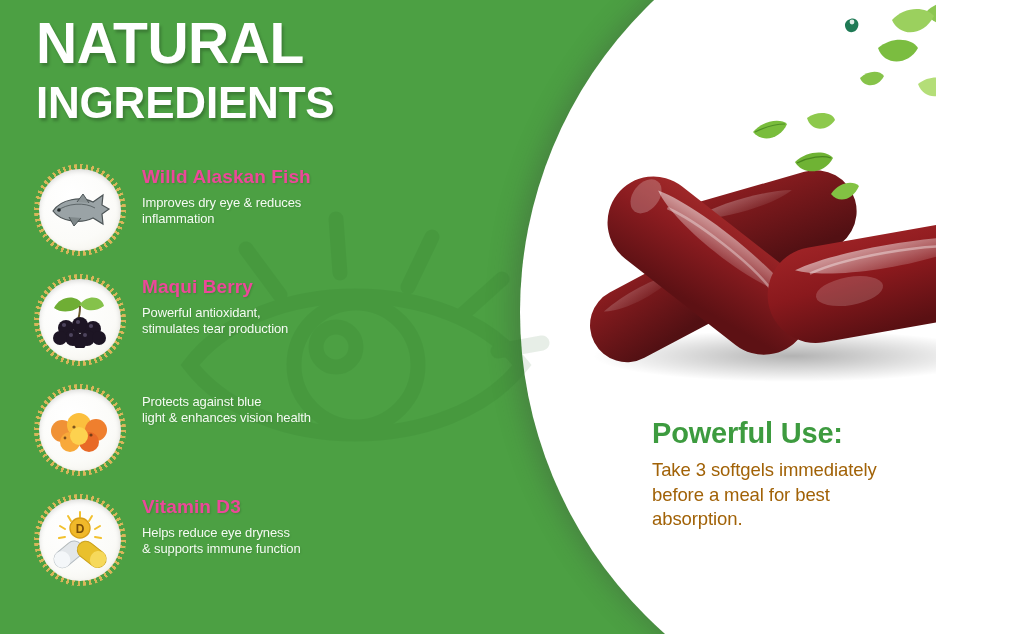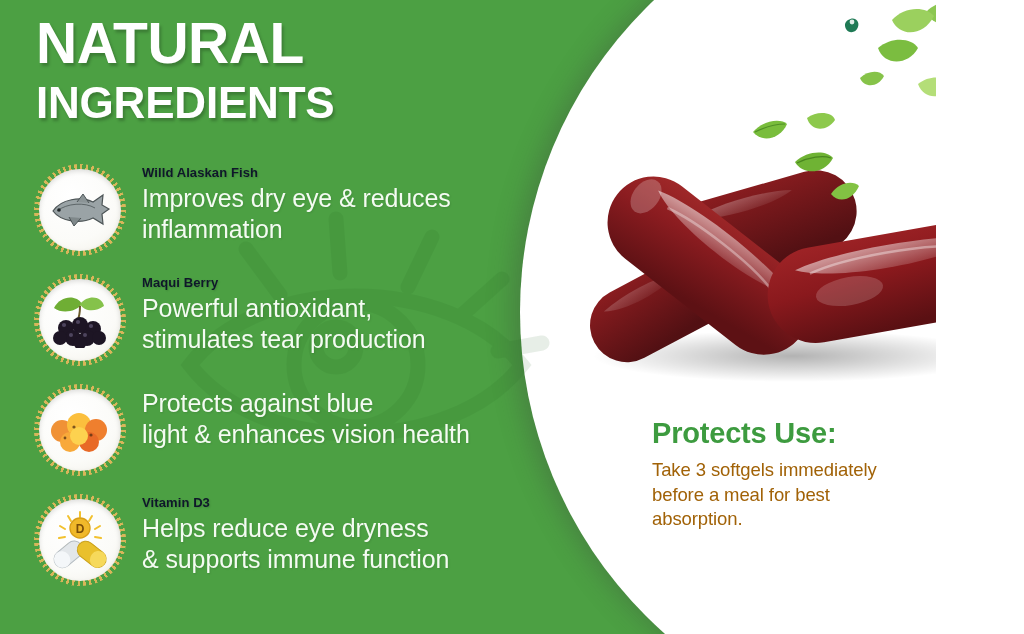--- a/index.html
+++ b/index.html
@@ -84,27 +84,27 @@
     position:absolute;left:5px;top:5px;width:82px;height:82px;
     border-radius:50%;
     background:radial-gradient(circle at 38% 32%, #ffffff 0%, #fbfbf8 62%, #f1efe7 100%);
     box-shadow:0 2px 5px rgba(0,0,0,.13) inset;
     overflow:hidden;
     display:flex;align-items:center;justify-content:center;
   }
   .ing-badge svg{display:block;}
   .ing-text{padding-left:16px;padding-top:6px;}
   .ing-title{
-    display:block;color:#0f172a;font-size:13px;font-weight:700;
+    display:block;color:#ec4899;font-size:19px;font-weight:700;
     line-height:1.12;letter-spacing:.1px;
     text-shadow:1px 1px 2px rgba(0,0,0,.14);
   }
   .ing-desc{
-    display:block;color:#f4fbf2;font-size:25px;font-weight:400;
-    line-height:1.24;margin-top:2px;letter-spacing:-.1px;
+    display:block;color:#f4fbf2;font-size:13px;font-weight:400;
+    line-height:1.24;margin-top:8px;letter-spacing:-.1px;
     text-shadow:1px 1px 2px rgba(0,0,0,.10);
     white-space:pre-line;
   }
 
   
   .capsules{
     position:absolute;left:548px;top:140px;width:480px;height:250px;
   }
   .leaf-branch{
     position:absolute;left:830px;top:-6px;width:200px;height:180px;
@@ -362,19 +362,19 @@
       <path d="M152 126 C162 118, 176 120, 180 128 C172 140, 158 140, 152 126 Z" fill="#aad96d"></path>
       <path d="M30 84 C38 76, 50 76, 54 82 C48 94, 34 94, 30 84 Z" fill="#86c349"></path>
     </g>
     <g fill="#1f7a55">
       <path d="M18 26 C24 22, 30 26, 28 33 C26 39, 19 40, 16 35 C14 31, 15 28, 18 26 Z"></path>
     </g>
     <circle cx="22" cy="28" r="2.4" fill="#ffffff" opacity=".85"></circle>
   </svg>
 
   <div class="suggest">
-    <span class="suggest-title">Protects Use:</span>
+    <span class="suggest-title">Powerful Use:</span>
     <span class="suggest-body">Take 3 softgels immediately
 before a meal for best
 absorption.</span>
   </div>
 
 </div>
 
 </body></html>

